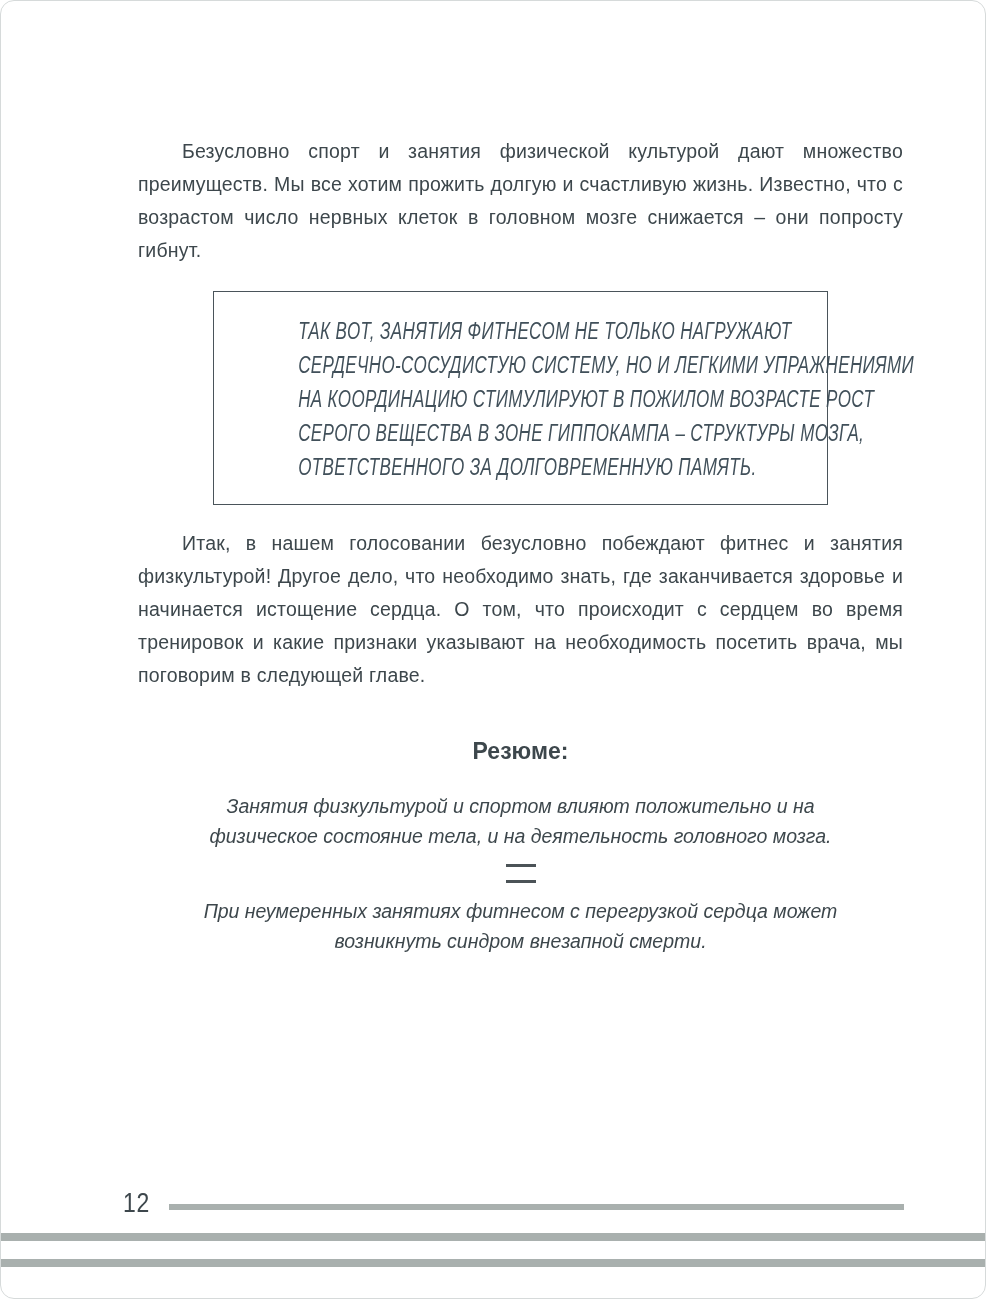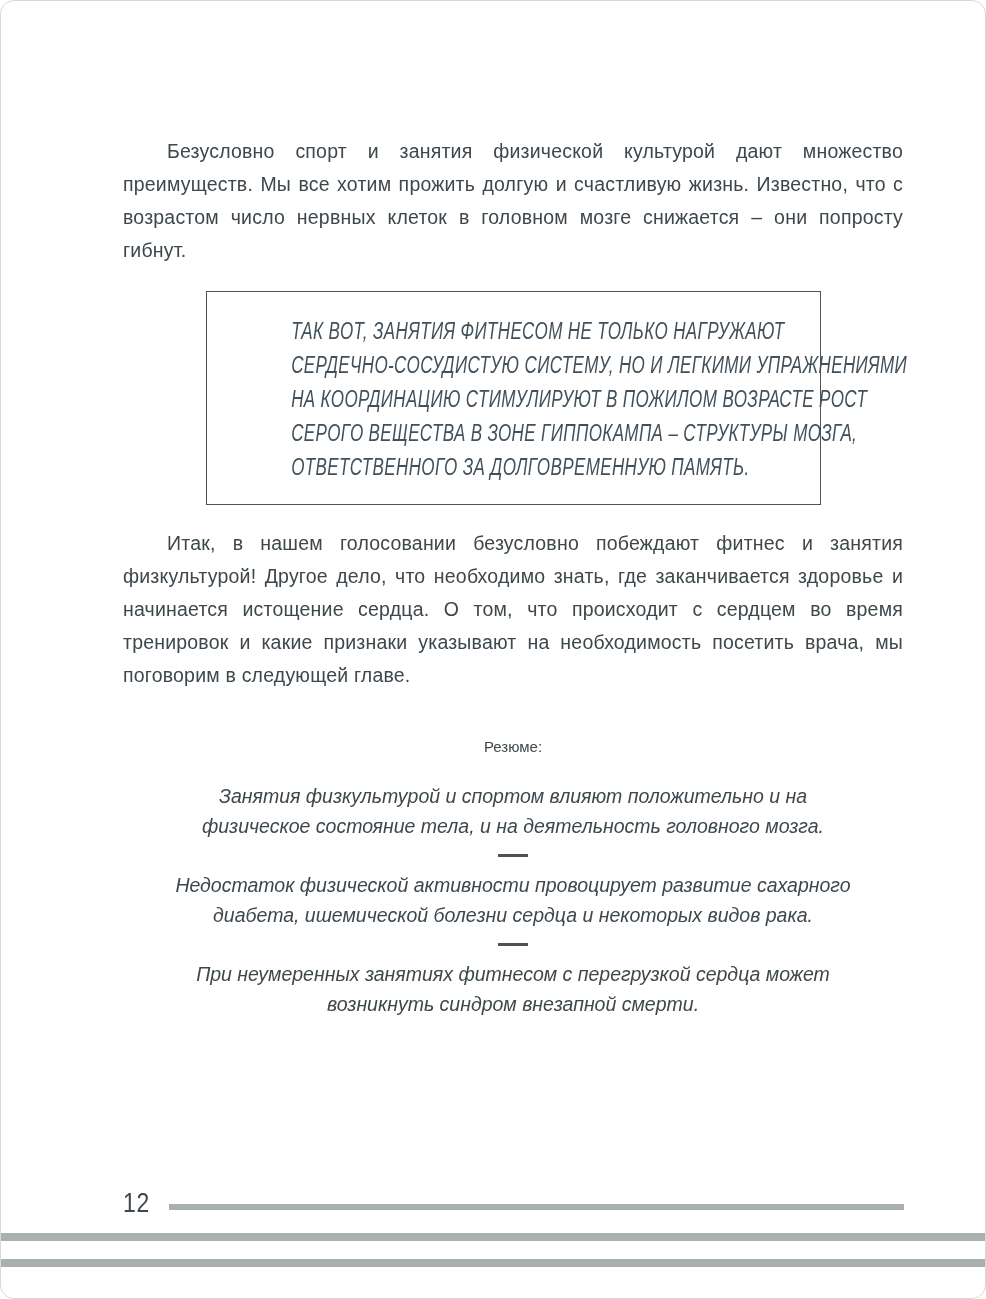--- a/index.html
+++ b/index.html
@@ -11,20 +11,21 @@
   .page {
     position: relative;
     width: 986px;
     height: 1299px;
     background: #ffffff;
     border: 1px solid #d6dada;
     border-radius: 14px;
     box-sizing: border-box;
     overflow: hidden;
     color: #3d474c;
+    padding-left: 15px;
   }
   .content {
     padding: 134px 82px 0 122px;
   }
   .body-paragraph {
     font-size: 19.5px;
     line-height: 33px;
     text-align: justify;
     text-indent: 44px;
     letter-spacing: 0.2px;
@@ -48,22 +49,22 @@
     line-height: 34px;
     letter-spacing: 0.5px;
     white-space: nowrap;
   }
   .callout-line {
     display: block;
   }
   .summary-heading {
     margin: 46px 0 26px 0;
     text-align: center;
-    font-size: 15px;
-    font-weight: normal;
+    font-size: 23px;
+    font-weight: bold;
     color: #3d474c;
   }
   .summary-item {
     width: 700px;
     margin: 0 auto;
     text-align: center;
     font-size: 19.5px;
     line-height: 30px;
     color: #3d474c;
     font-style: italic;
@@ -128,21 +129,20 @@
     </div>
 
     <p class="body-paragraph">Итак, в нашем голосовании безусловно побеждают фитнес и занятия физкультурой! Другое дело, что необходимо знать, где заканчивается здоровье и начинается истощение сердца. О том, что происходит с сердцем во время тренировок и какие признаки указывают на необходимость посетить врача, мы поговорим в следующей главе.</p>
 
     <div class="summary-heading">Резюме:</div>
 
     <div class="summary-item">Занятия физкультурой и спортом влияют положительно и на физическое состояние тела, и на деятельность головного мозга.</div>
 
     <div class="summary-divider"></div>
 
-    <div class="summary-item">Недостаток физической активности провоцирует развитие сахарного диабета, ишемической болезни сердца и некоторых видов рака.</div>
 
     <div class="summary-divider"></div>
 
     <div class="summary-item">При неумеренных занятиях фитнесом с перегрузкой сердца может возникнуть синдром внезапной смерти.</div>
 
   </div>
 
   <div class="page-number">12</div>
 
   <div class="footer-rule-short"></div>

